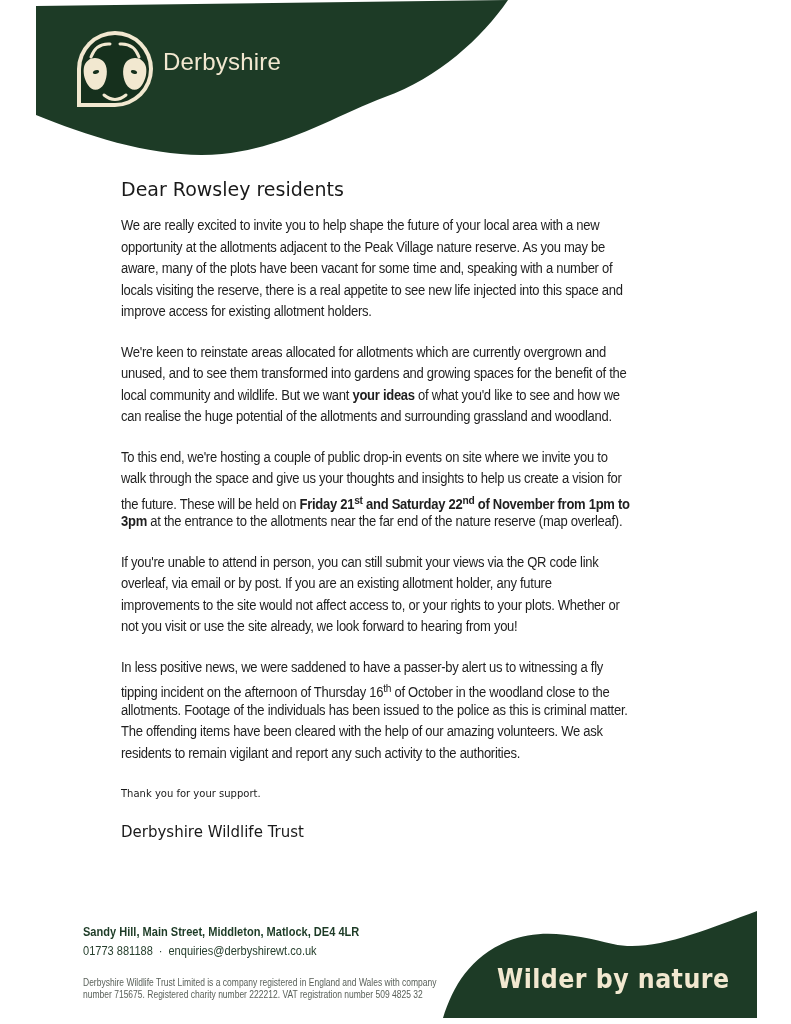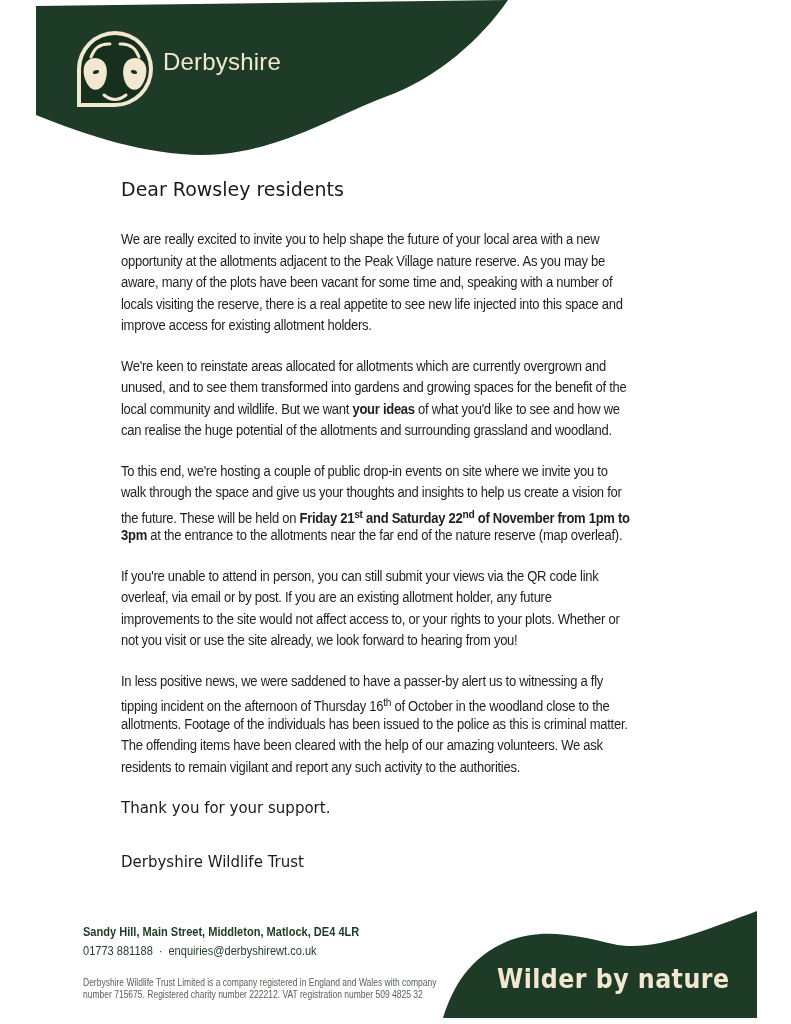--- a/index.html
+++ b/index.html
@@ -12,37 +12,37 @@
   .logo-badger { position:absolute; left:77px; top:31px; }
   .logo-text {
     position:absolute; left:163px; top:48px;
     color:#f2e8d0; font-family:"Liberation Sans", sans-serif;
     font-size:24px; line-height:27px; font-weight:500; letter-spacing:0.2px;
   }
   
   .content { position:absolute; left:121px; top:176px; width:600px; color:#202020; }
   .salutation {
     font-family:"DejaVu Sans", sans-serif; font-size:19px; line-height:26px;
-    font-weight:400; margin:0 0 27px 0; color:#1a1a1a;
+    font-weight:400; margin:0 0 13px 0; color:#1a1a1a;
   }
   .letter-body {
     transform:scaleX(0.93); transform-origin:0 0;
     font-size:14px; letter-spacing:-0.3px; color:#1f1f1f;
   }
   .para { margin:0 0 19px 0; }
   .line { line-height:21.5px; height:21.5px; white-space:nowrap; }
   .line .b { font-weight:bold; }
   .line .sup { font-size:11px; vertical-align:5px; }
   .closing {
-    font-family:"DejaVu Sans", sans-serif; font-size:15px; line-height:22px;
+    font-family:"DejaVu Sans", sans-serif; font-size:10px; line-height:22px;
     margin:5px 0 0 0; color:#1a1a1a;
   }
   .signature {
     font-family:"DejaVu Sans", sans-serif; font-size:15px; line-height:22px;
-    margin:32px 0 0 0; color:#1a1a1a;
+    margin:16px 0 0 0; color:#1a1a1a;
   }
   
   .footer-address {
     position:absolute; left:83px; top:924px; font-weight:bold; font-size:13px;
     color:#1d3b26; letter-spacing:0; transform:scaleX(0.85); transform-origin:0 0;
     white-space:nowrap;
   }
   .footer-contact {
     position:absolute; left:83px; top:943px; font-size:13px; color:#27402e;
     transform:scaleX(0.85); transform-origin:0 0; white-space:nowrap;

